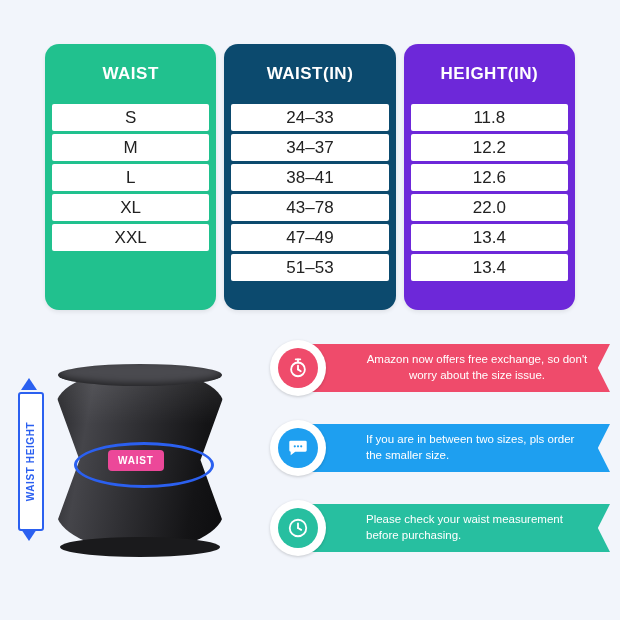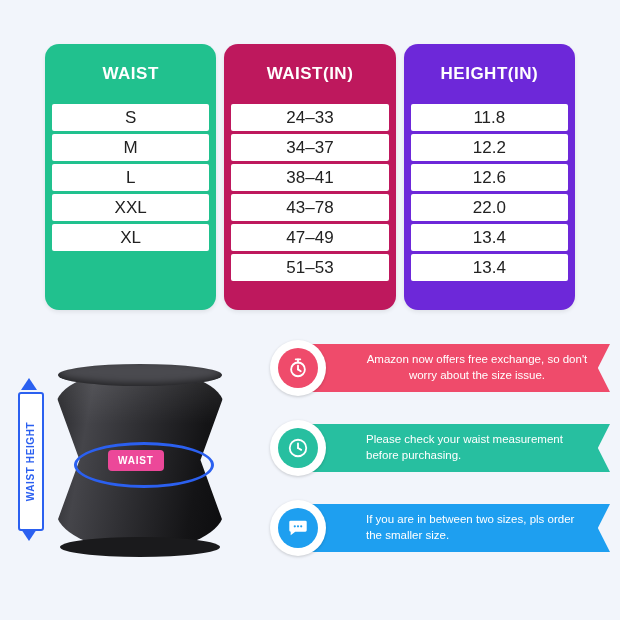--- a/index.html
+++ b/index.html
@@ -25,21 +25,21 @@
     gap: 8px;
   }
   .col {
     flex: 1;
     border-radius: 14px;
     overflow: hidden;
     padding-bottom: 26px;
     box-shadow: 0 2px 4px rgba(0,0,0,0.08);
   }
   .col.size { background: #21c18e; }
-  .col.waist { background: #be185d; }
+  .col.waist { background: #0c4a6e; }
   .col.height { background: #6d28d9; }
 
   .col-head {
     height: 60px;
     display: flex;
     align-items: center;
     justify-content: center;
     color: #ffffff;
     font-size: 17px;
     font-weight: bold;
@@ -214,22 +214,22 @@
 </head>
 <body>
 
 <div class="size-table">
 
   <div class="col size">
     <div class="col-head">WAIST</div>
     <div class="cell">S</div>
     <div class="cell">M</div>
     <div class="cell">L</div>
+    <div class="cell">XL</div>
     <div class="cell">XXL</div>
-    <div class="cell">XL</div>
   </div>
 
   <div class="col waist">
     <div class="col-head">WAIST(IN)</div>
     <div class="cell">24–33</div>
     <div class="cell">34–37</div>
     <div class="cell">38–41</div>
     <div class="cell">43–78</div>
     <div class="cell">47–49</div>
     <div class="cell">51–53</div>
@@ -277,44 +277,44 @@
           <circle cx="12" cy="13.5" r="7.5"></circle>
           <line x1="12" y1="13.5" x2="12" y2="9.5"></line>
           <line x1="12" y1="13.5" x2="15" y2="15.5"></line>
           <line x1="9.5" y1="2.5" x2="14.5" y2="2.5"></line>
           <line x1="12" y1="2.5" x2="12" y2="6"></line>
         </svg>
       </div>
     </div>
   </div>
 
-  <div class="note note-2">
-    <div class="ribbon">
-      <span>Please check your waist measurement before purchasing.</span>
-    </div>
-    <div class="badge">
-      <div class="badge-inner">
-        <svg width="22" height="22" viewBox="0 0 24 24" fill="none" stroke="#ffffff" stroke-width="2" stroke-linecap="round">
-          <circle cx="12" cy="12" r="9"></circle>
-          <line x1="12" y1="12" x2="12" y2="7"></line>
-          <line x1="12" y1="12" x2="15.5" y2="14"></line>
-        </svg>
-      </div>
-    </div>
-  </div>
-
   <div class="note note-3">
     <div class="ribbon">
       <span>If you are in between two sizes, pls order the smaller size.</span>
     </div>
     <div class="badge">
       <div class="badge-inner">
         <svg width="22" height="22" viewBox="0 0 24 24" fill="#ffffff">
           <path d="M4 4h16a1.5 1.5 0 0 1 1.5 1.5v9A1.5 1.5 0 0 1 20 16H9l-5 4v-4a1.5 1.5 0 0 1-1.5-1.5v-9A1.5 1.5 0 0 1 4 4z"></path>
           <circle cx="8.5" cy="10.2" r="1.2" fill="#1e9ff0"></circle>
           <circle cx="12" cy="10.2" r="1.2" fill="#1e9ff0"></circle>
           <circle cx="15.5" cy="10.2" r="1.2" fill="#1e9ff0"></circle>
         </svg>
       </div>
     </div>
   </div>
 
+  <div class="note note-2">
+    <div class="ribbon">
+      <span>Please check your waist measurement before purchasing.</span>
+    </div>
+    <div class="badge">
+      <div class="badge-inner">
+        <svg width="22" height="22" viewBox="0 0 24 24" fill="none" stroke="#ffffff" stroke-width="2" stroke-linecap="round">
+          <circle cx="12" cy="12" r="9"></circle>
+          <line x1="12" y1="12" x2="12" y2="7"></line>
+          <line x1="12" y1="12" x2="15.5" y2="14"></line>
+        </svg>
+      </div>
+    </div>
+  </div>
+
 </div>
 
 </body></html>

